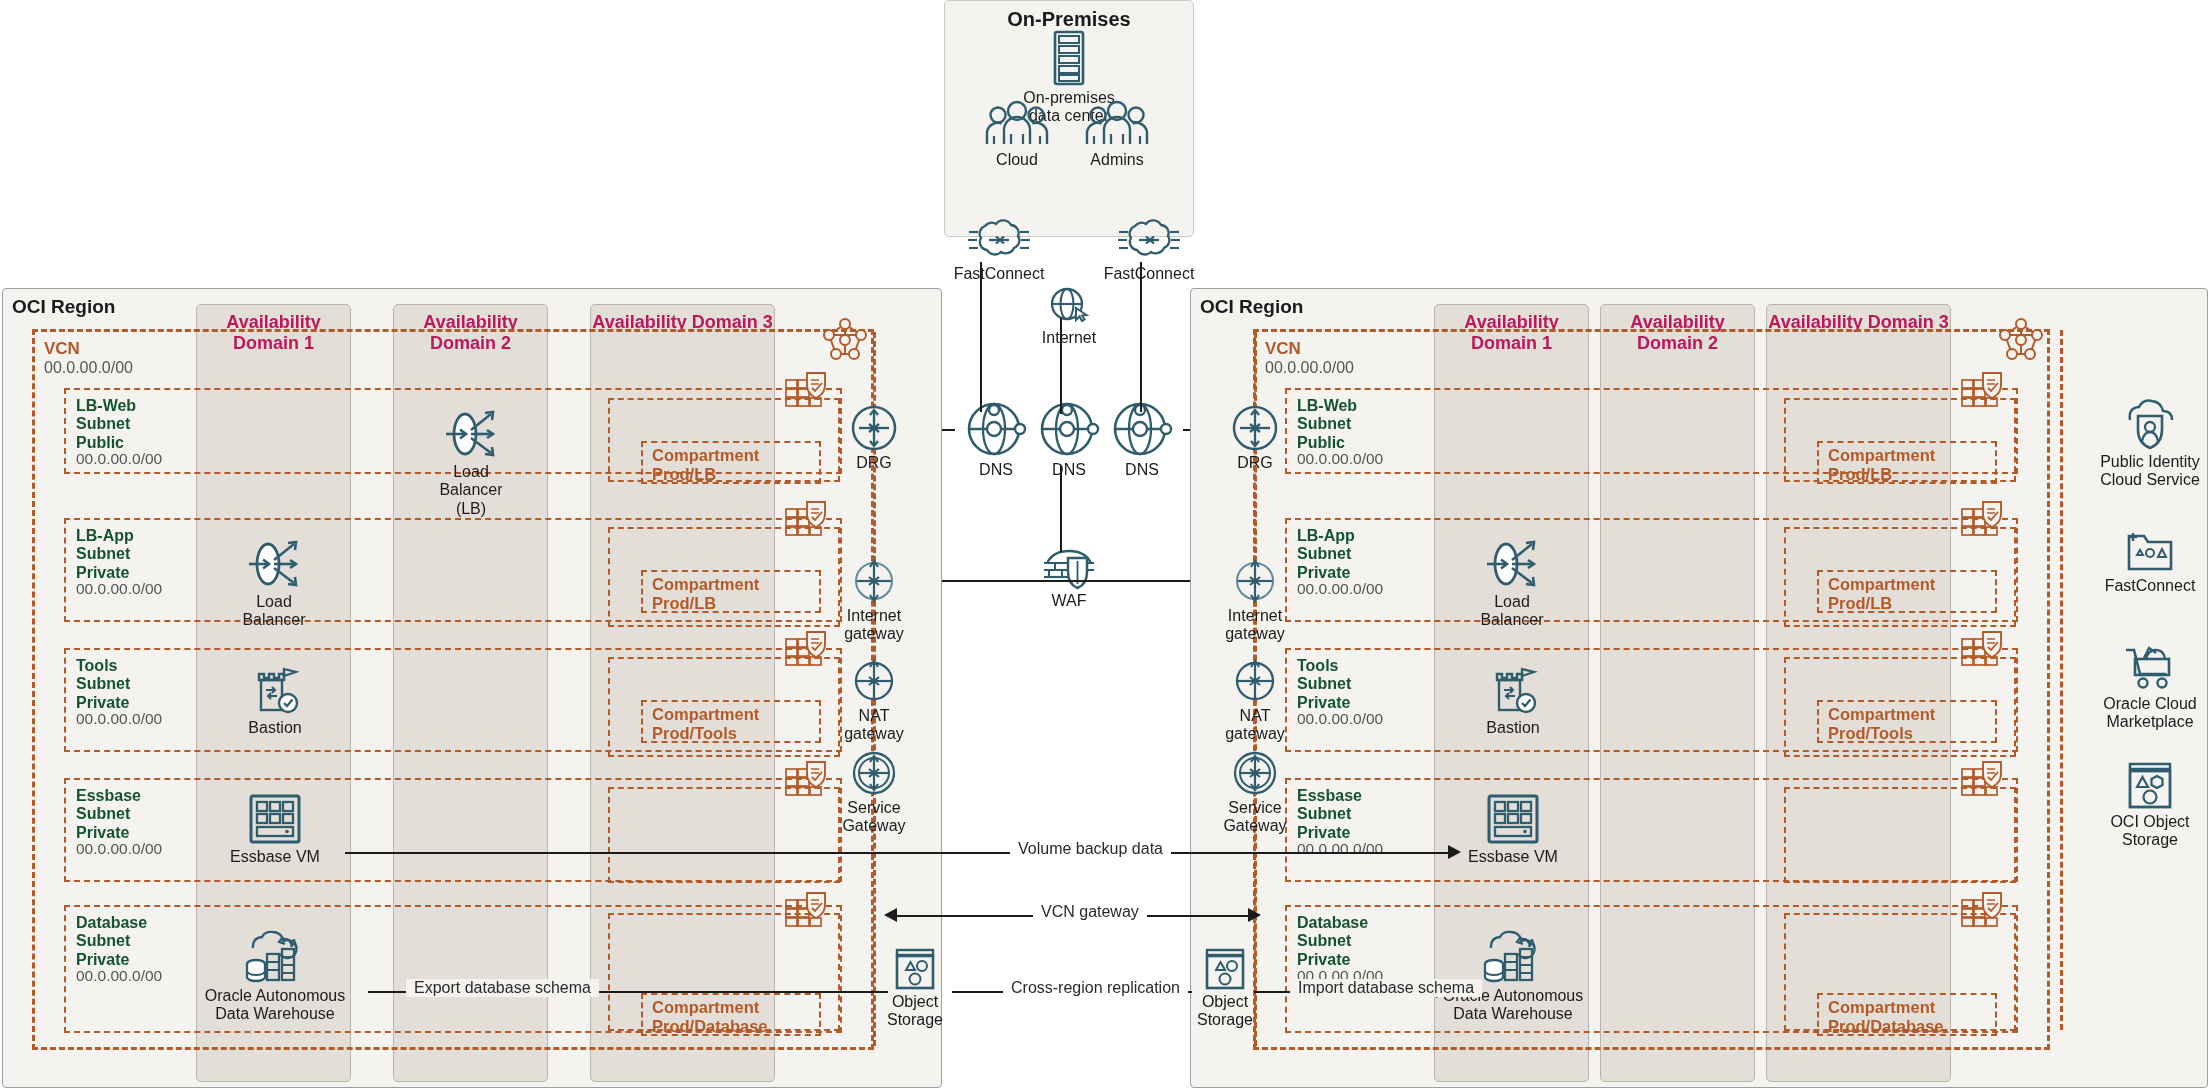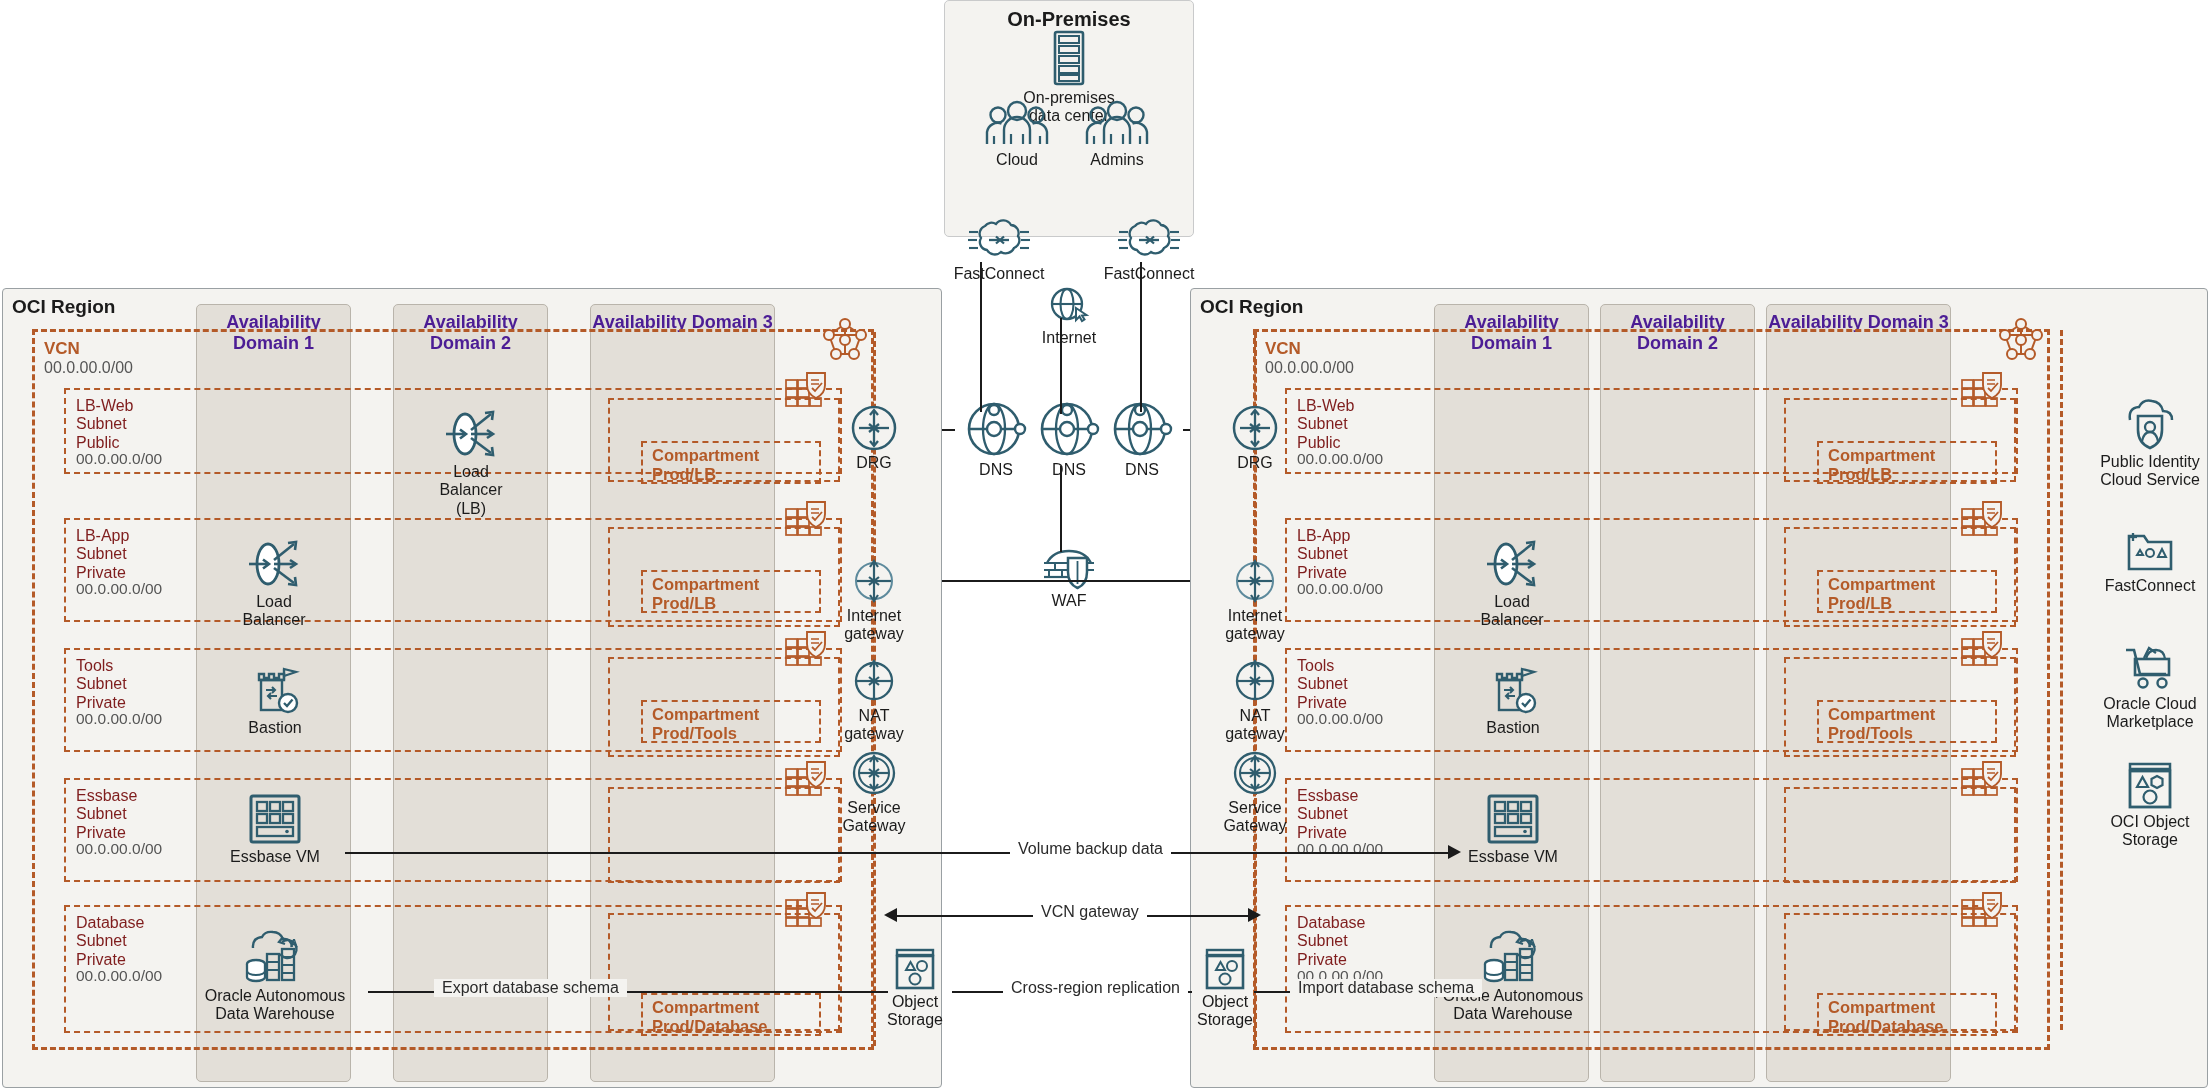--- a/index.html
+++ b/index.html
@@ -10,31 +10,31 @@
   .region-box{position:absolute;box-sizing:border-box;background:#f4f3f0;
       border:1px solid #9aa0a3;border-radius:4px;}
   .region-title{position:absolute;font-weight:bold;font-size:19px;color:#1b1b1b;}
   .onprem-box{position:absolute;box-sizing:border-box;background:#f4f3f0;
       border:1px solid #c9cacb;border-radius:5px;}
   .onprem-title{position:absolute;width:100%;text-align:center;font-weight:bold;
       font-size:20px;color:#1b1b1b;}
   .ad-box{position:absolute;box-sizing:border-box;background:#e3dfd8;
       border:1px solid #b9b4ab;border-radius:5px;}
   .ad-label{position:absolute;width:100%;text-align:center;font-weight:bold;
-      font-size:18px;color:#4c1d95;top:8px;}
+      font-size:18px;color:#be185d;top:8px;}
   
   .vcn-box{position:absolute;box-sizing:border-box;border:3px dashed #b45a28;}
   .subnet-box{position:absolute;box-sizing:border-box;border:2px dashed #b45a28;}
   .comp-box{position:absolute;box-sizing:border-box;border:2px dashed #b45a28;}
   .comp-inner{position:absolute;box-sizing:border-box;border:2px dashed #b45a28;}
   .comp-text{position:absolute;font-weight:bold;font-size:16.5px;color:#b45a28;
       line-height:1.18;}
   .vcn-label{position:absolute;font-weight:bold;font-size:17px;color:#b45a28;line-height:1.2;}
   .vcn-cidr{position:absolute;font-size:16px;color:#555;}
-  .sn-label{position:absolute;font-weight:normal;font-size:16px;color:#7f1d1d;line-height:1.15;}
+  .sn-label{position:absolute;font-weight:bold;font-size:16px;color:#14532d;line-height:1.15;}
   .sn-cidr{position:absolute;font-size:15.5px;color:#555;}
   
   .node{position:absolute;text-align:center;}
   .node .cap{font-size:16px;color:#1b1b1b;line-height:1.15;margin-top:3px;
       white-space:pre-line;}
   
   .hline{position:absolute;height:0;border-top:2.5px solid #1b1b1b;}
   .vline{position:absolute;width:0;border-left:2.5px solid #1b1b1b;}
   .dline{position:absolute;width:0;border-left:3px dashed #b45a28;}
   .lbl{position:absolute;font-size:16px;color:#2a2a2a;background:#f4f3f0;
@@ -880,21 +880,21 @@
 
 <div class="hline" style="left:888px;top:915px;width:370px;"></div>
 <div class="arrow-l" style="left:884px;top:908px;"></div>
 <div class="arrow-r" style="left:1248px;top:908px;"></div>
 <div class="lbl white" style="left:1033px;top:903px;">VCN gateway</div>
 
 <div class="hline" style="left:952px;top:991px;width:240px;"></div>
 <div class="lbl white" style="left:1003px;top:979px;">Cross-region replication</div>
 
 <div class="hline" style="left:368px;top:991px;width:520px;"></div>
-<div class="lbl" style="left:406px;top:979px;margin-left:28px;">Export database schema</div>
+<div class="lbl" style="left:406px;top:979px;">Export database schema</div>
 
 <div class="hline" style="left:1254px;top:991px;width:190px;"></div>
 <div class="arrow-r" style="left:1436px;top:984px;"></div>
 <div class="lbl" style="left:1290px;top:979px;">Import database schema</div>
 
 <div class="node" style="left:2090px;top:398px;width:120px;">
   <span>
     <svg width="56" height="52" viewBox="0 0 56 52" style="margin:0 auto;">
       <path d="M8 22 q-2 -12 9 -13 q4 -8 13 -6 q9 1 11 10 q9 0 9 9" fill="none" stroke="#2f5d6e" stroke-width="2.5"></path>
       <path d="M16 18 L40 18 L40 32 q0 13 -12 18 q-12 -5 -12 -18 Z" fill="#f4f3f0" stroke="#2f5d6e" stroke-width="2.6"></path>

